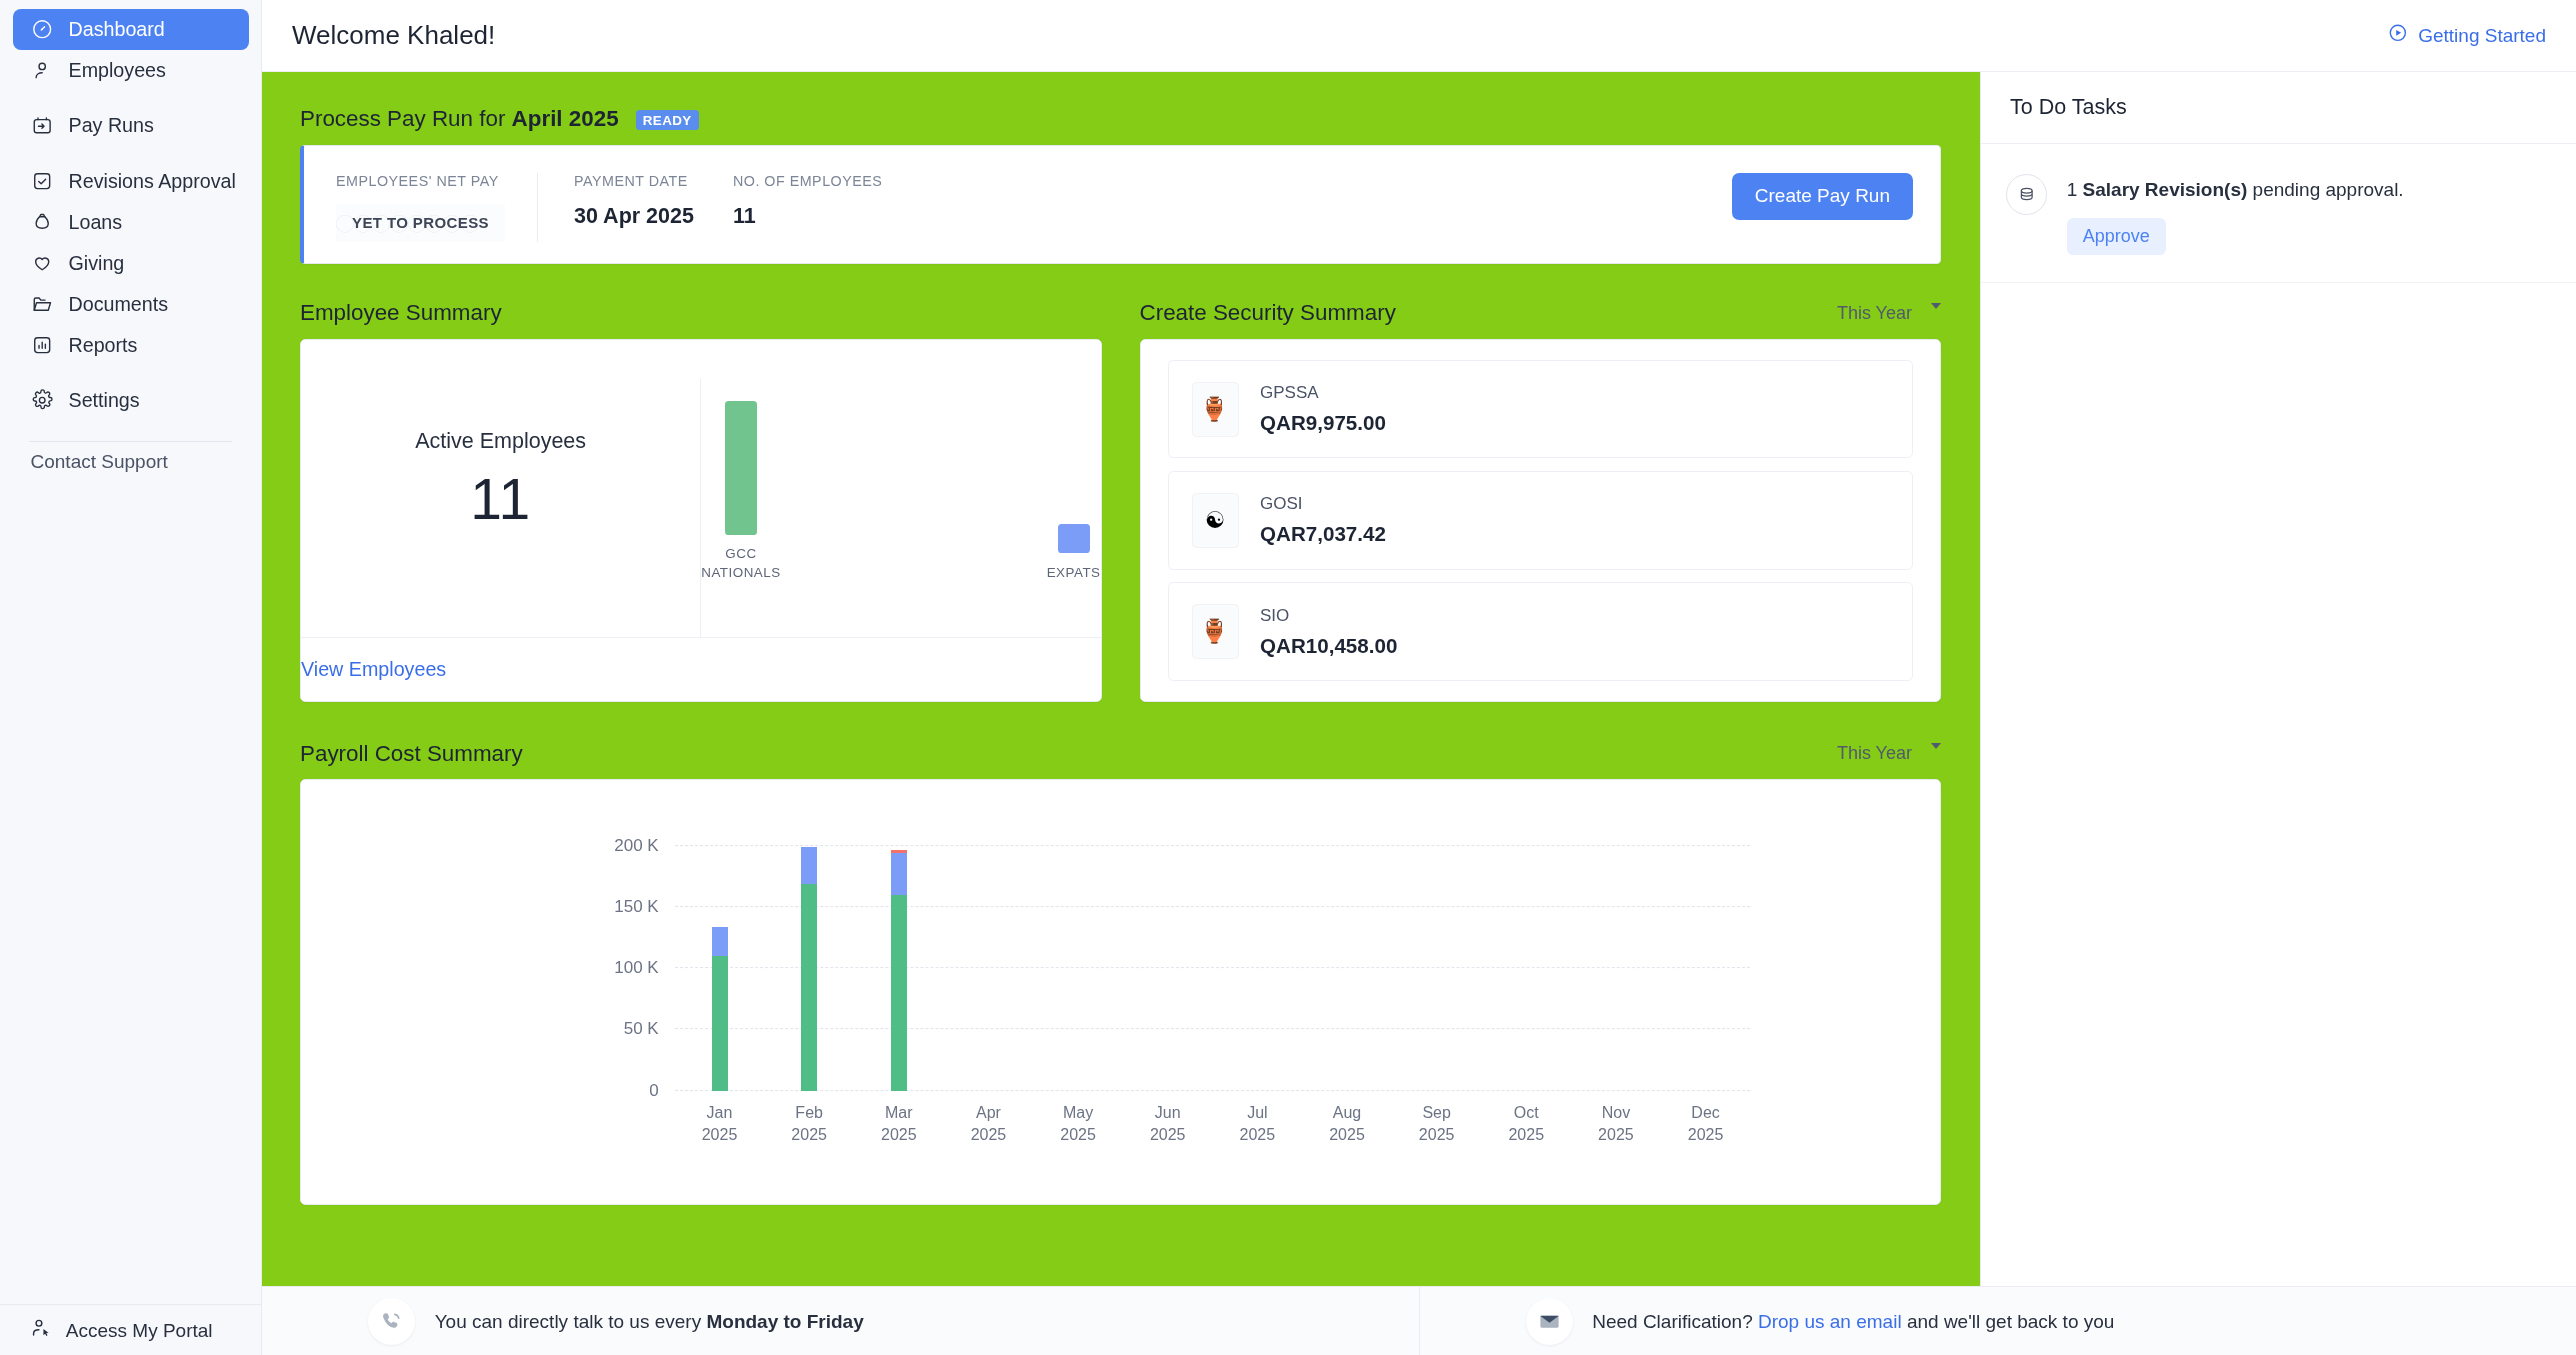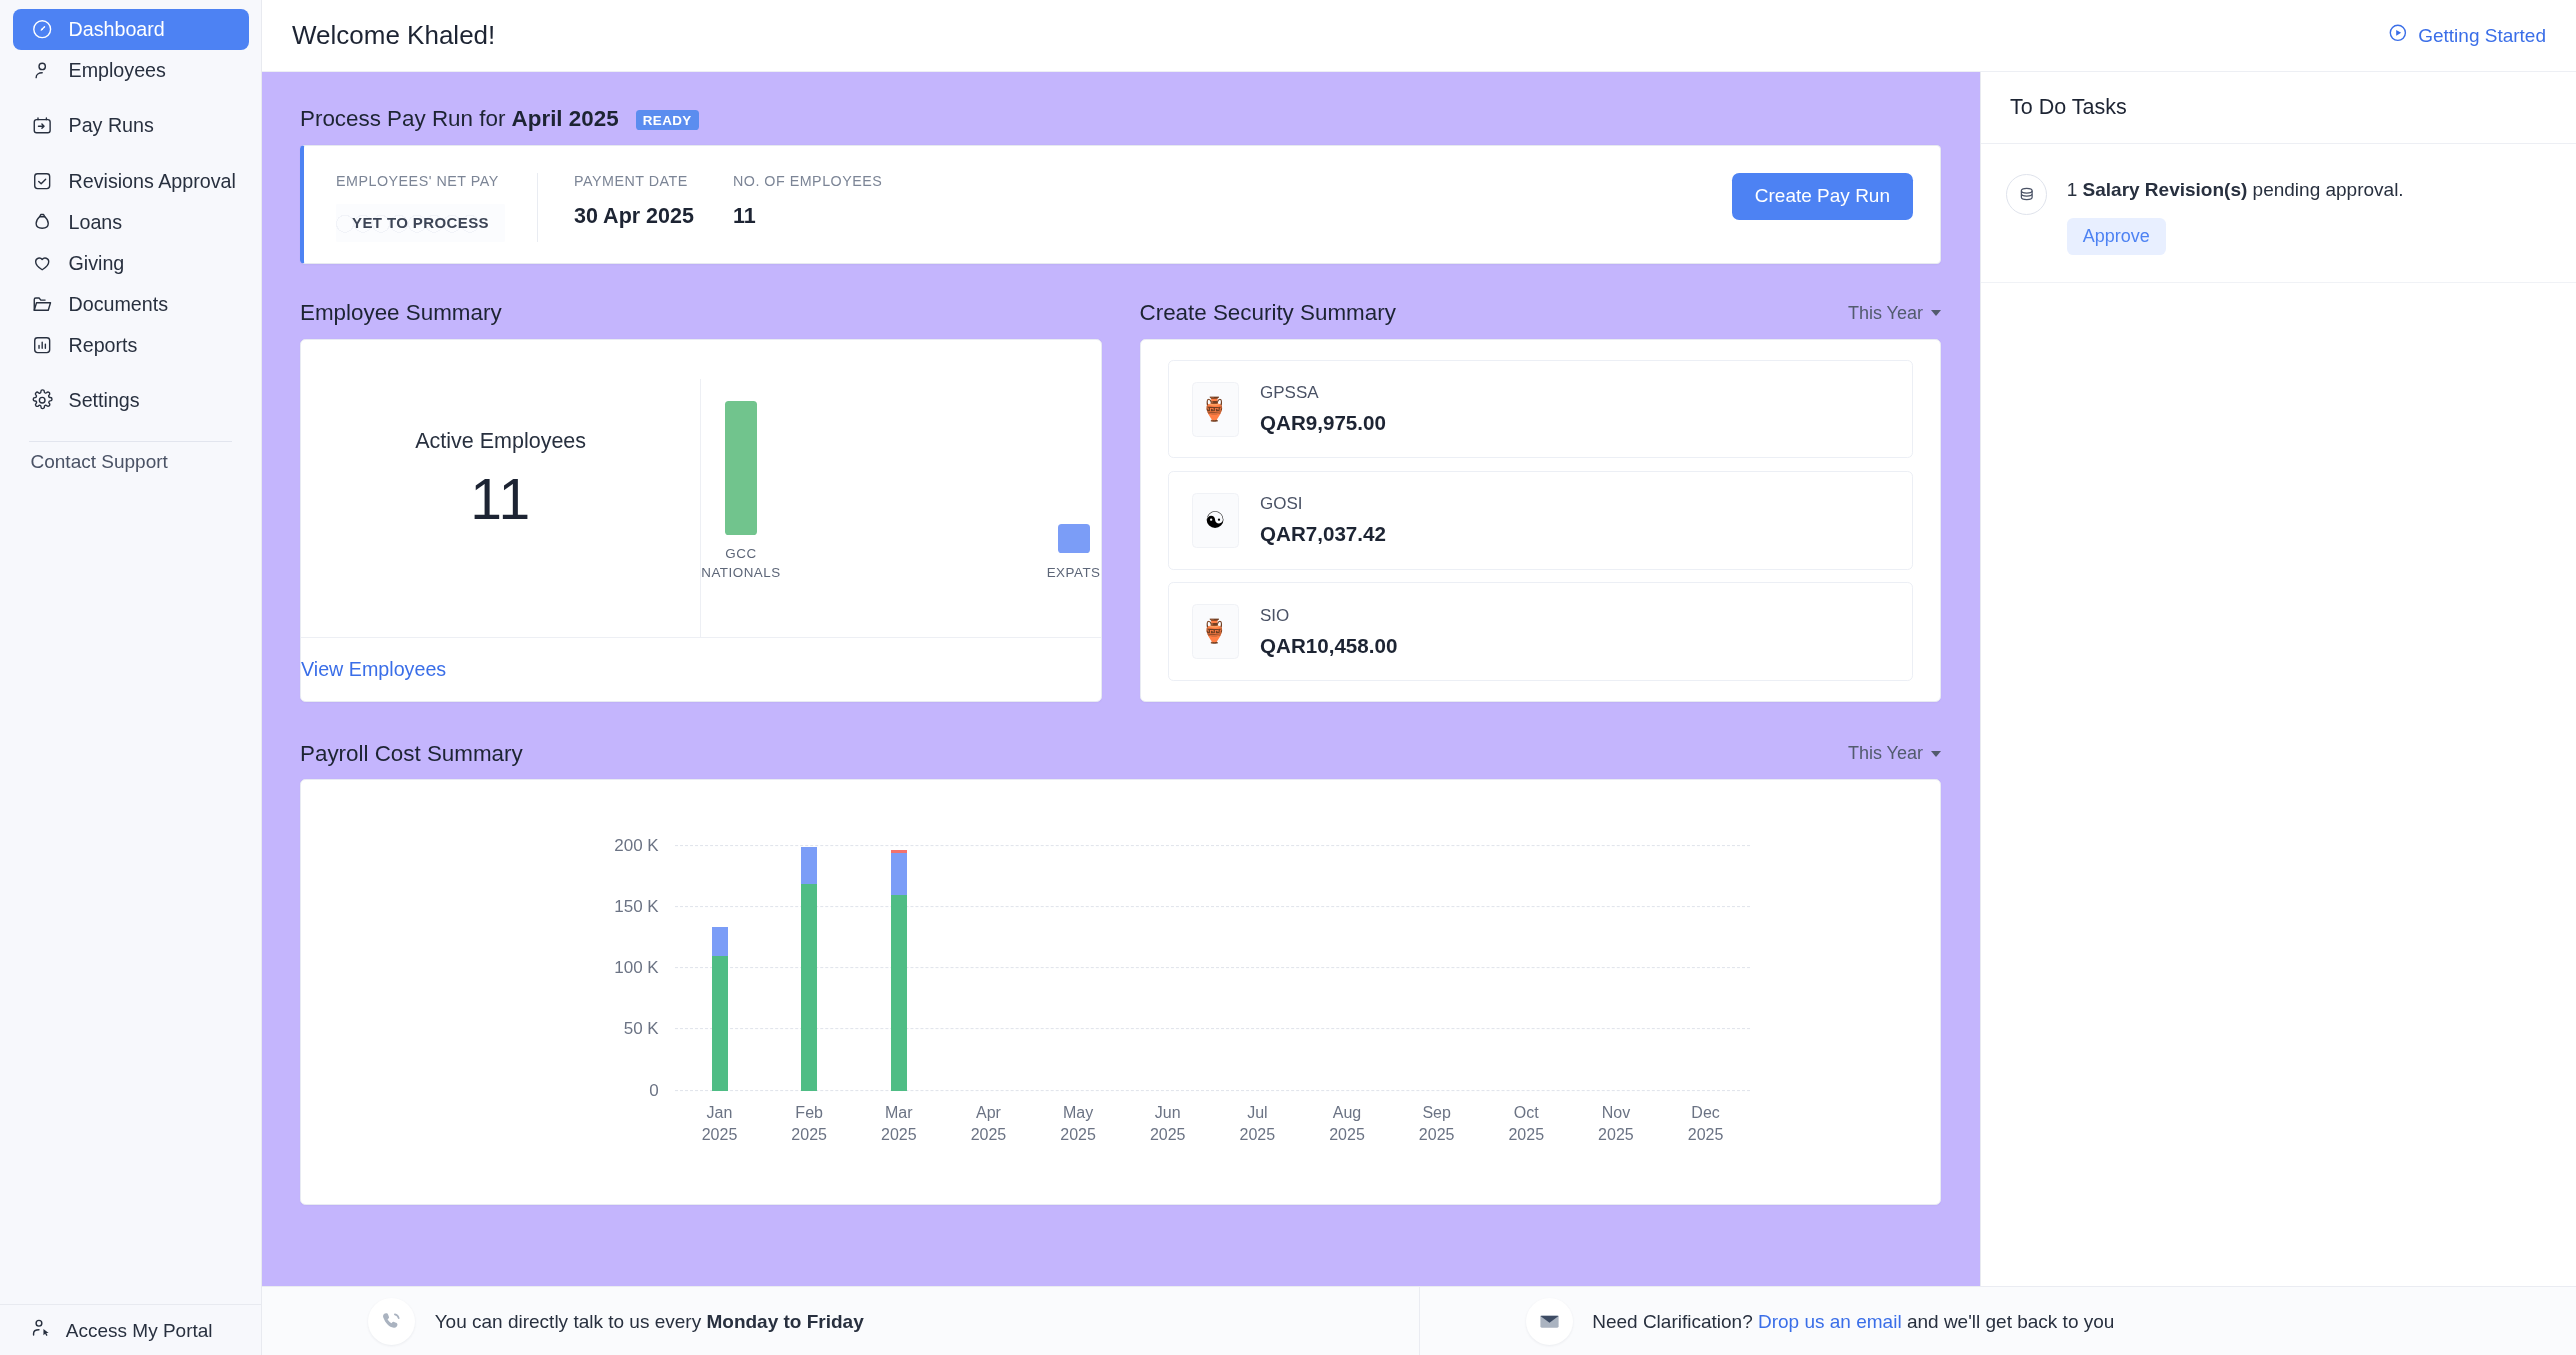--- a/index.html
+++ b/index.html
@@ -68,21 +68,21 @@
   }
   .page-title { font-size: 26px; color: #1d2433; font-weight: 400; }
   .getting-started {
     margin-left: auto; display: flex; align-items: center; gap: 10.7px;
     color: #3a6ee8; font-size: 19px; cursor: pointer;
   }
 
   .body-row { flex: 1 1 auto; display: flex; min-height: 0; }
   .content {
     flex: 1 1 auto; min-width: 0;
-    background: #c4b5fd;
+    background: #84cc16;
     padding: 0 0 0 0;
     overflow: hidden;
     position: relative;
   }
 
   .todo-panel {
     width: 596px; flex: 0 0 596px;
     border-left: 0.9px solid #e8eaf0;
     background: #ffffff;
   }
@@ -166,21 +166,21 @@
   }
   .pr-note { display: flex; align-items: center; gap: 9.8px; margin-top: 27px; font-size: 17px; color: #6b7384; }
 
   
   .cards-row { display: flex; gap: 38px; margin-top: 36px; }
   .half { flex: 1 1 0; min-width: 0; }
   .card-title-row { display: flex; align-items: center; margin-bottom: 12.5px; }
   .card-title { font-size: 22.4px; color: #1d2433; font-weight: 700; }
   .year-select {
     margin-left: auto; font-size: 18px; color: #525b6e; cursor: pointer;
-    display: flex; align-items: center; gap: 8px;
+    display: flex; align-items: flex-start; gap: 19px;
   }
   .caret { width: 0; height: 0; border-left: 5.4px solid transparent; border-right: 5.4px solid transparent; border-top: 6.3px solid #525b6e; }
   .panel {
     border: 0.9px solid #e8ebf2; border-radius: 5.4px; background: #ffffff;
     box-shadow: 0 0.9px 1.8px rgba(20,30,60,.03);
   }
 
   
   .emp-panel { height: 363px; display: flex; flex-direction: column; }
   .emp-main { flex: 1 1 auto; display: flex; padding: 39px 0 0 0; }

